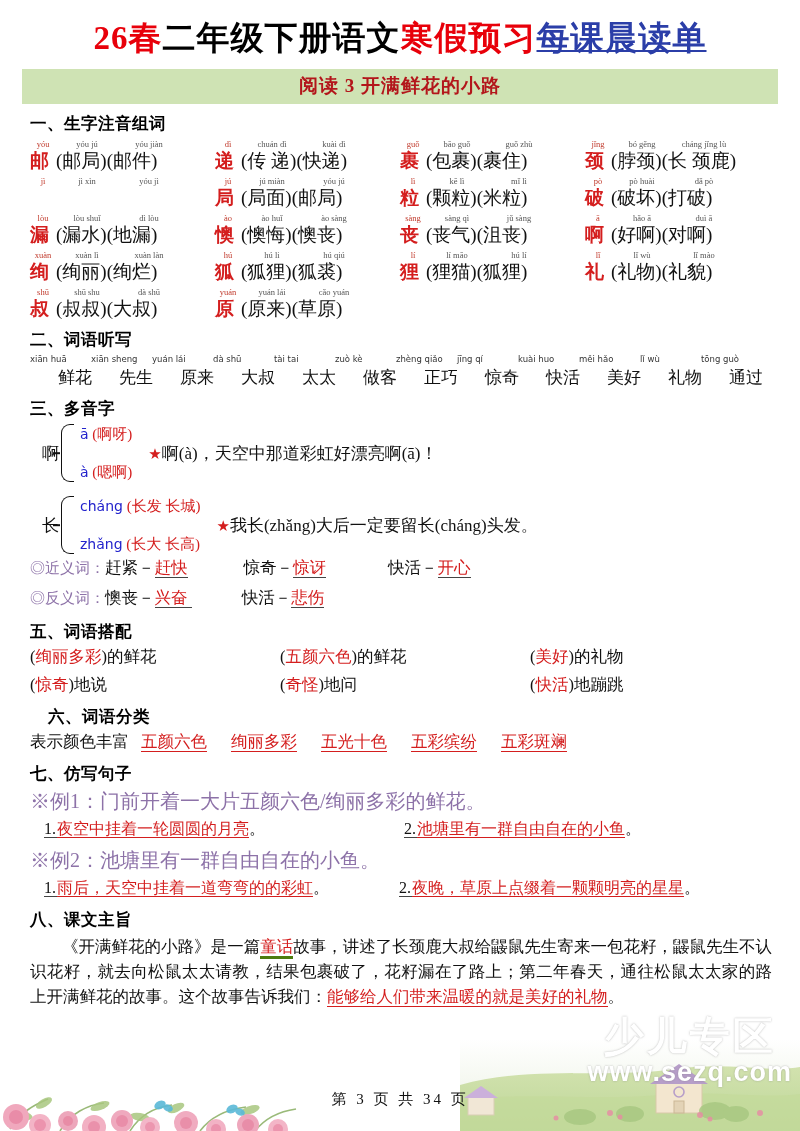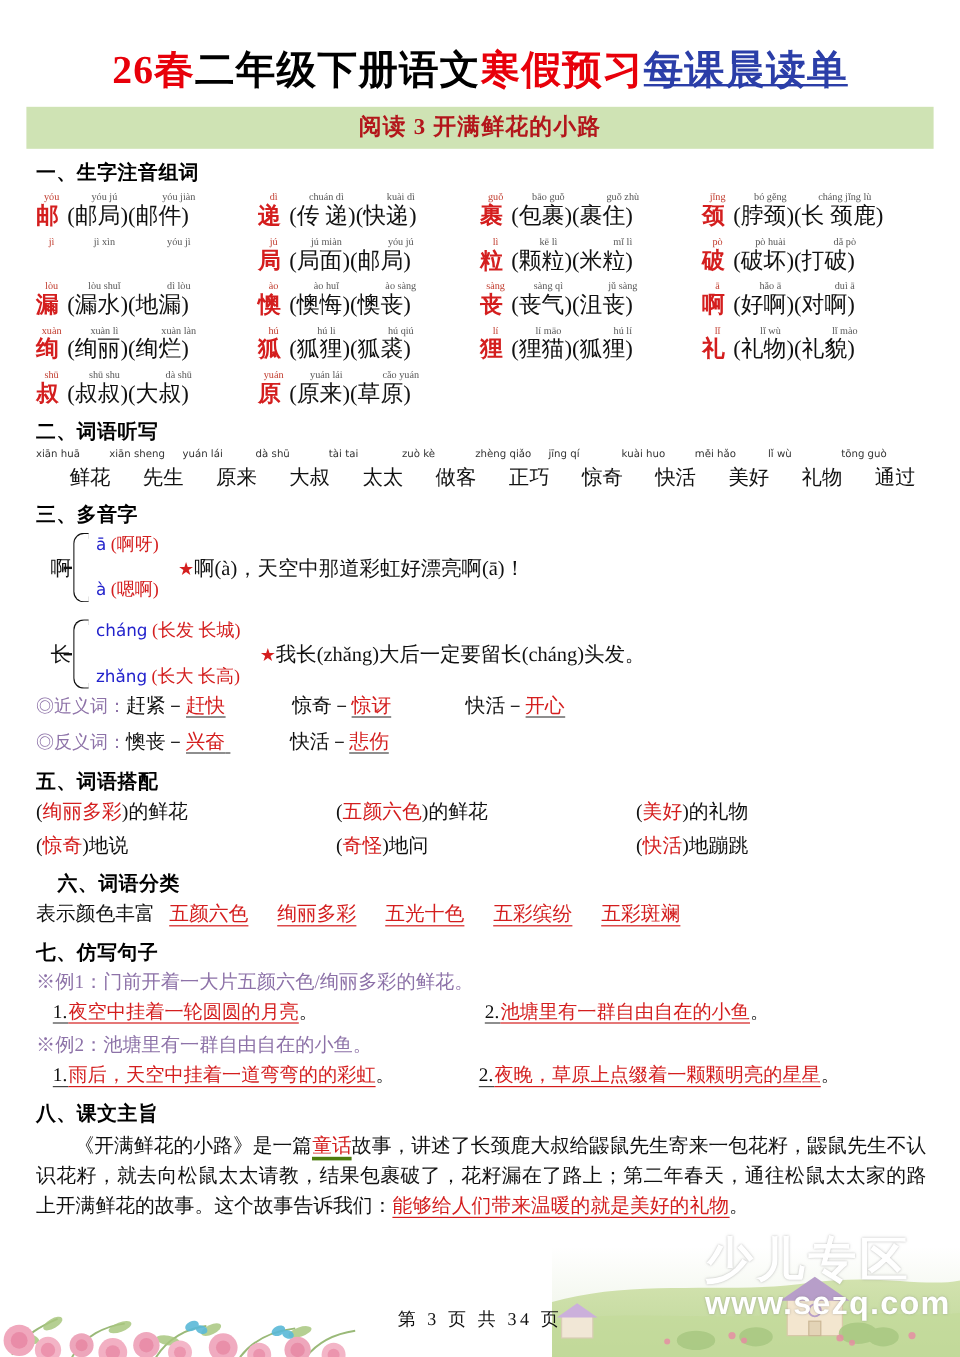--- a/index.html
+++ b/index.html
@@ -13,21 +13,21 @@
   }
   .page { position:relative; width:800px; height:1131px; }
 
   
   .title {
     text-align:center;
     font-family:"Liberation Serif", serif;
     font-weight:bold;
     font-size:33px;
     letter-spacing:1px;
-    padding-top:36px;
+    padding-top:16px;
     white-space:nowrap;
   }
   .title .red { color:#e8000a; }
   .title .black { color:#000; }
   .title .blue { color:#2b3ea8; text-decoration:underline; text-decoration-thickness:2px; }
 
   .subtitle-bar {
     margin:8px 22px 0 22px;
     background:#cfe3b4;
     text-align:center;
@@ -112,21 +112,21 @@
   
   .match-row { display:flex; margin:2px 0 0 30px; }
   .match-cell { width:250px; font-size:16.5px; white-space:nowrap; }
   .rw { color:#d41e1e; }
 
   
   .class-row { margin:2px 0 0 30px; font-size:16.5px; white-space:nowrap; }
   .idiom { color:#d41e1e; border-bottom:1px solid #d41e1e; margin:0 12px; }
 
   
-  .ex-line { margin:3px 0 0 30px; font-size:16px; white-space:nowrap; }
+  .ex-line { margin:3px 0 0 30px; font-size:20px; white-space:nowrap; }
   .ex-mark { color:#8d72a8; }
   .ans-row { display:flex; margin:4px 0 0 44px; }
   .ans-num { font-size:16px; border-bottom:1px solid #444; padding-right:1px; }
   .ans-txt { color:#d41e1e; font-size:16px; border-bottom:1px solid #d41e1e; }
   .ans-period { font-size:16px; }
 
   
   .para {
     margin:2px 28px 0 30px;
     font-size:16.5px;
@@ -146,22 +146,22 @@
   }
 
   
   .deco-flowers {
     position:absolute; left:0; bottom:0; width:300px; height:72px; z-index:2;
   }
   .deco-hill {
     position:absolute; right:0; bottom:0; width:340px; height:92px; z-index:1;
   }
   .watermark {
-    position:absolute; right:8px; bottom:30px; z-index:5;
-    pointer-events:none;
+    position:absolute; right:8px; bottom:44px; z-index:5;
+    text-align:center; pointer-events:none;
   }
   .wm-cn {
     font-family:"Liberation Sans", sans-serif;
     font-weight:bold; font-size:40px; color:#ffffff;
     letter-spacing:3px; line-height:42px;
     text-shadow:0 0 2px rgba(120,120,120,.55);
   }
   .wm-url {
     font-family:"Liberation Sans", sans-serif;
     font-weight:bold; font-size:27px; color:#ffffff;

